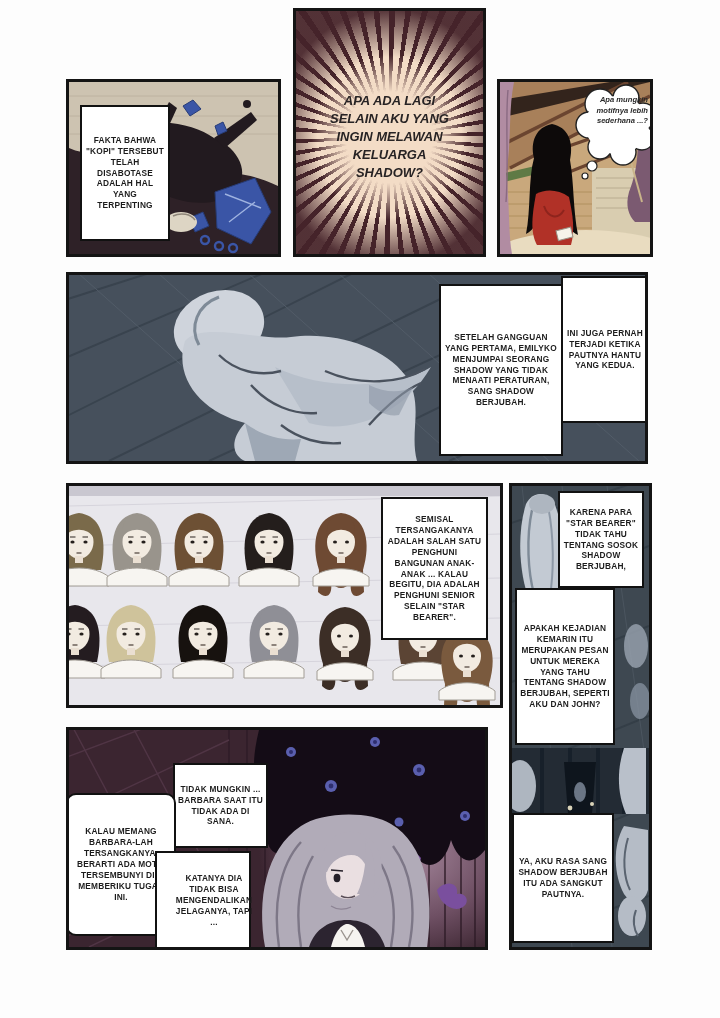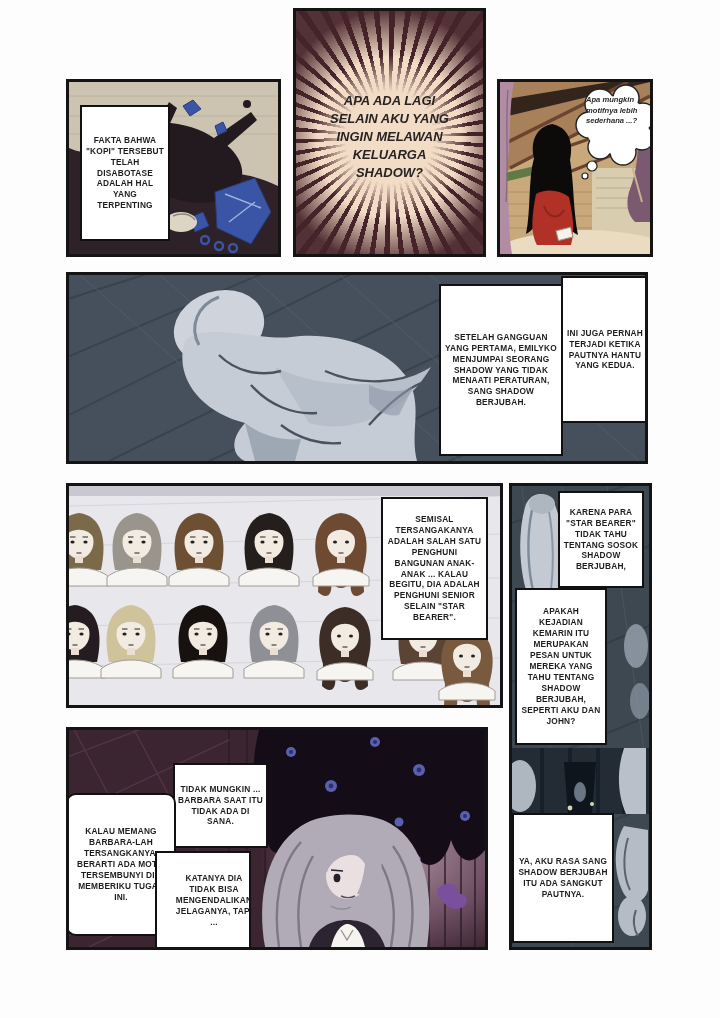--- a/index.html
+++ b/index.html
@@ -20,21 +20,21 @@
     background:
       radial-gradient(ellipse 42% 34% at 50% 52%, #f3dcc6 0 55%, rgba(243,220,198,0) 100%),
       radial-gradient(ellipse 70% 60% at 50% 52%, rgba(69,35,42,0) 0 55%, rgba(69,35,42,.92) 88%),
       repeating-conic-gradient(from 0deg at 50% 52%, #452329 0deg 2.6deg, #f3dcc6 2.6deg 7.2deg);
   }
   .burst-text{
     position:absolute;left:50%;top:52%;transform:translate(-50%,-50%);width:140px;z-index:3;
     text-align:center;font-weight:700;font-style:italic;font-size:13px;line-height:1.38;color:#272324;
   }
   .thought-text{
-    position:absolute;z-index:3;text-align:left;font-style:italic;font-weight:700;
+    position:absolute;z-index:3;text-align:right;font-style:italic;font-weight:700;
     font-size:7.6px;line-height:1.4;color:#2a2a2a;
   }
 </style>
 </head>
 <body>
 
 <div class="page">
 
   <div class="panel" style="left:66px;top:79px;width:215px;height:178px;">
     <svg width="209" height="172" viewBox="0 0 209 172">
@@ -229,21 +229,21 @@
 
       <g fill="#b5bcc6">
         <path d="M112,340 C100,360 102,390 112,408 C120,420 132,418 136,404 L136,344 Z"></path>
         <ellipse cx="120" cy="430" rx="14" ry="20"></ellipse>
       </g>
       <g fill="none" stroke="#5a6470" stroke-width="2">
         <path d="M116,352 C110,372 112,392 118,404 M124,424 C120,434 122,444 126,450"></path>
       </g>
     </svg>
     <div class="caption" style="left:46px;top:5px;width:86px;height:97px;">KARENA PARA "STAR BEARER" TIDAK TAHU TENTANG SOSOK SHADOW BERJUBAH,</div>
-    <div class="caption" style="left:3px;top:102px;width:92px;height:157px;">APAKAH KEJADIAN KEMARIN ITU MERUPAKAN PESAN UNTUK MEREKA YANG TAHU TENTANG SHADOW BERJUBAH, SEPERTI AKU DAN JOHN?</div>
+    <div class="caption" style="left:3px;top:102px;width:100px;height:157px;">APAKAH KEJADIAN KEMARIN ITU MERUPAKAN PESAN UNTUK MEREKA YANG TAHU TENTANG SHADOW BERJUBAH, SEPERTI AKU DAN JOHN?</div>
     <div class="caption" style="left:0px;top:327px;width:102px;height:130px;">YA, AKU RASA SANG SHADOW BERJUBAH ITU ADA SANGKUT PAUTNYA.</div>
   </div>
 
   <div class="panel" style="left:66px;top:727px;width:422px;height:223px;background:#3b2530;">
     <svg width="416" height="217" viewBox="0 0 416 217">
       <defs>
         <radialGradient id="glow" cx="70%" cy="55%" r="55%">
           <stop offset="0%" stop-color="#a98ba0"></stop>
             <stop offset="60%" stop-color="#6e4f63"></stop>
             <stop offset="100%" stop-color="#3b2530"></stop>

